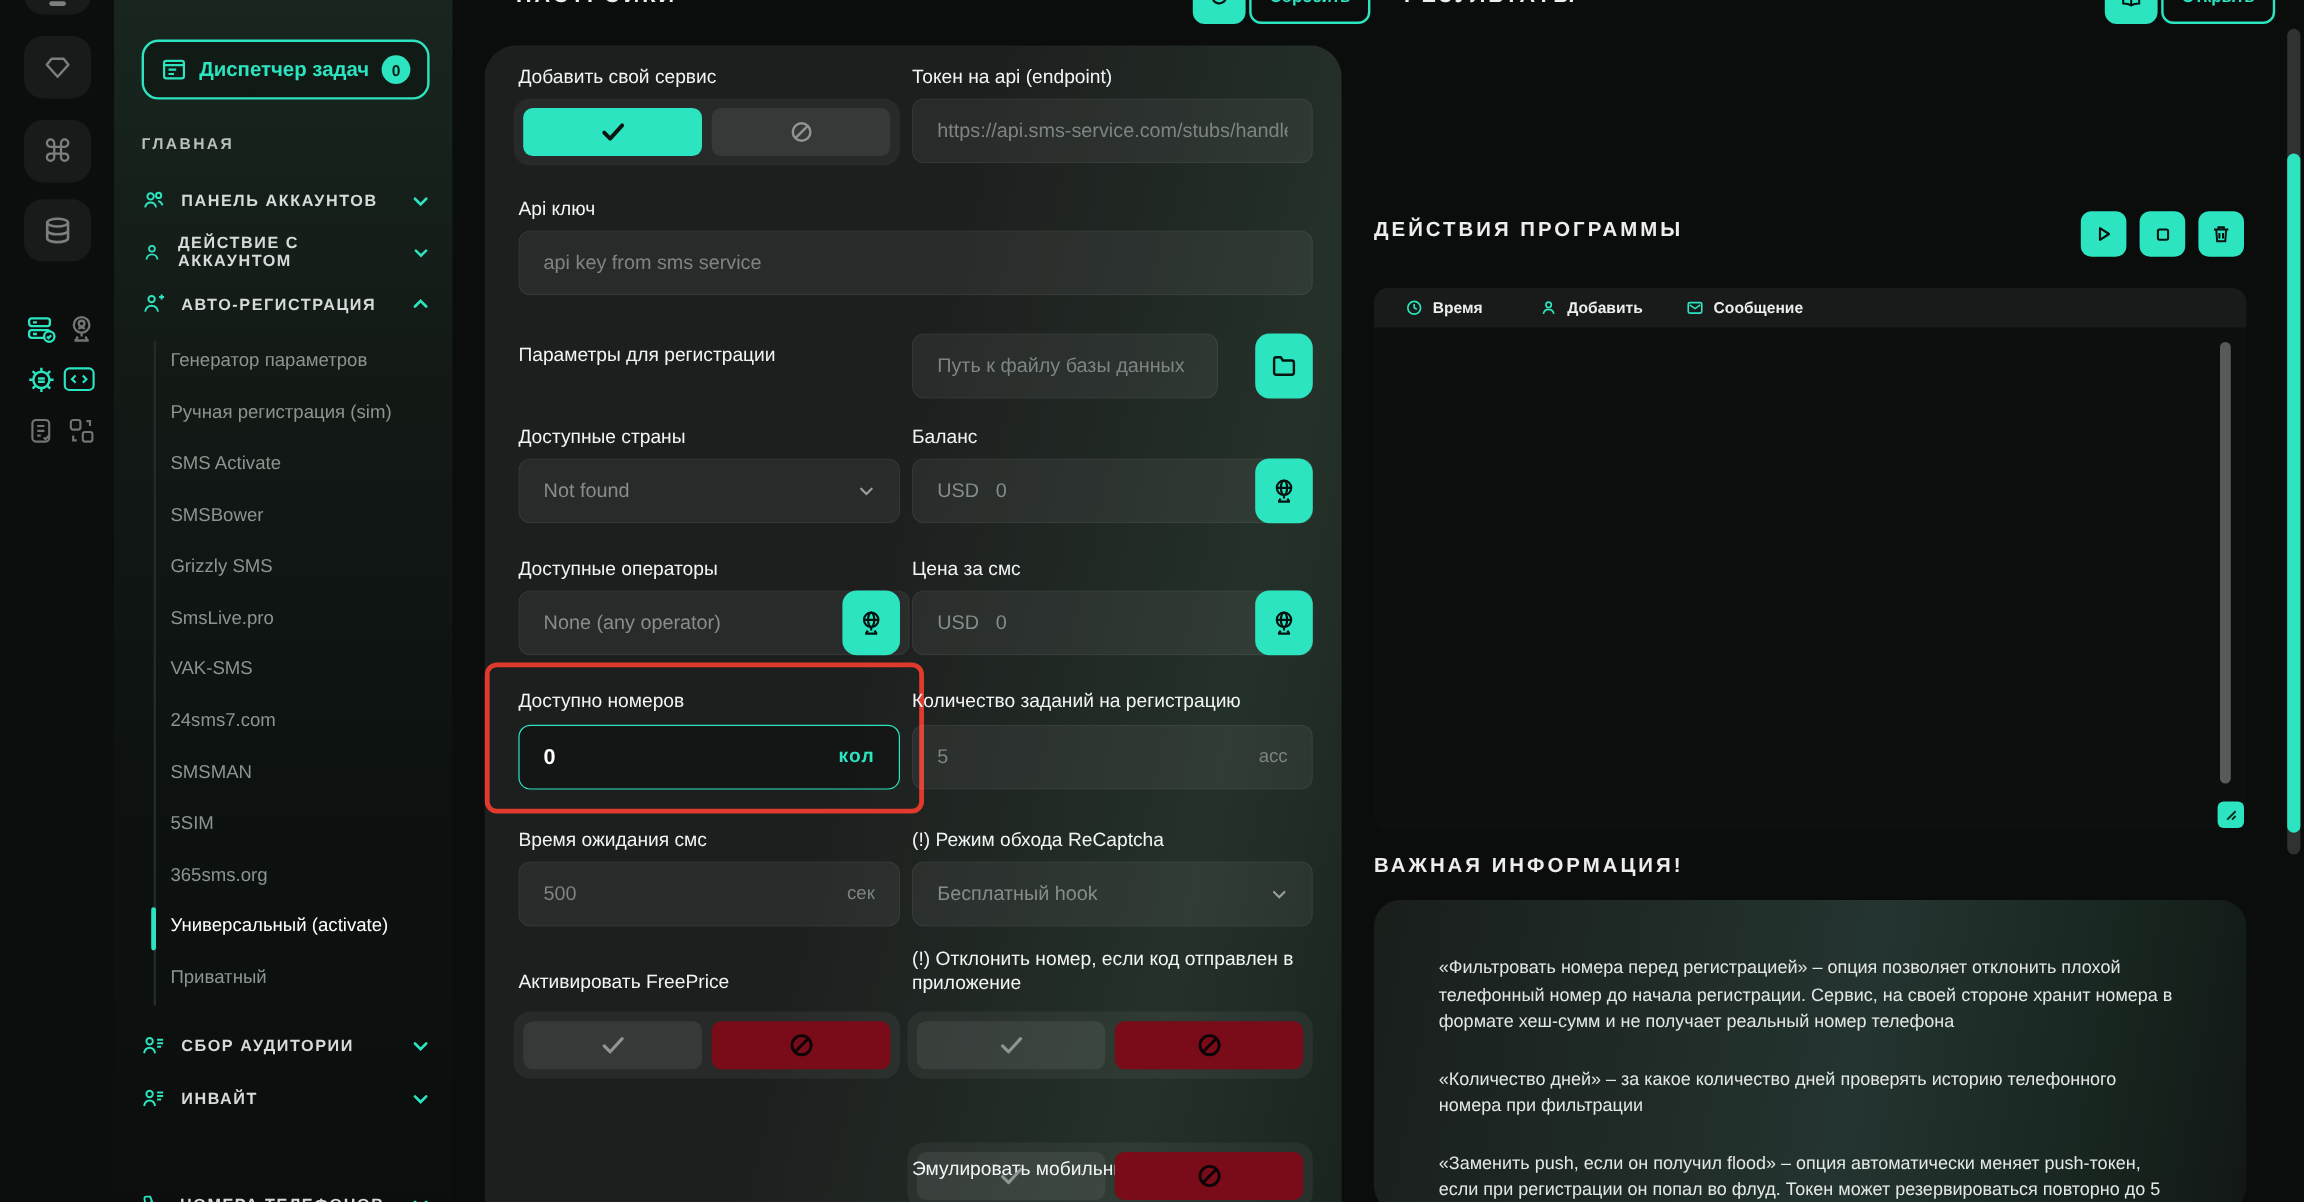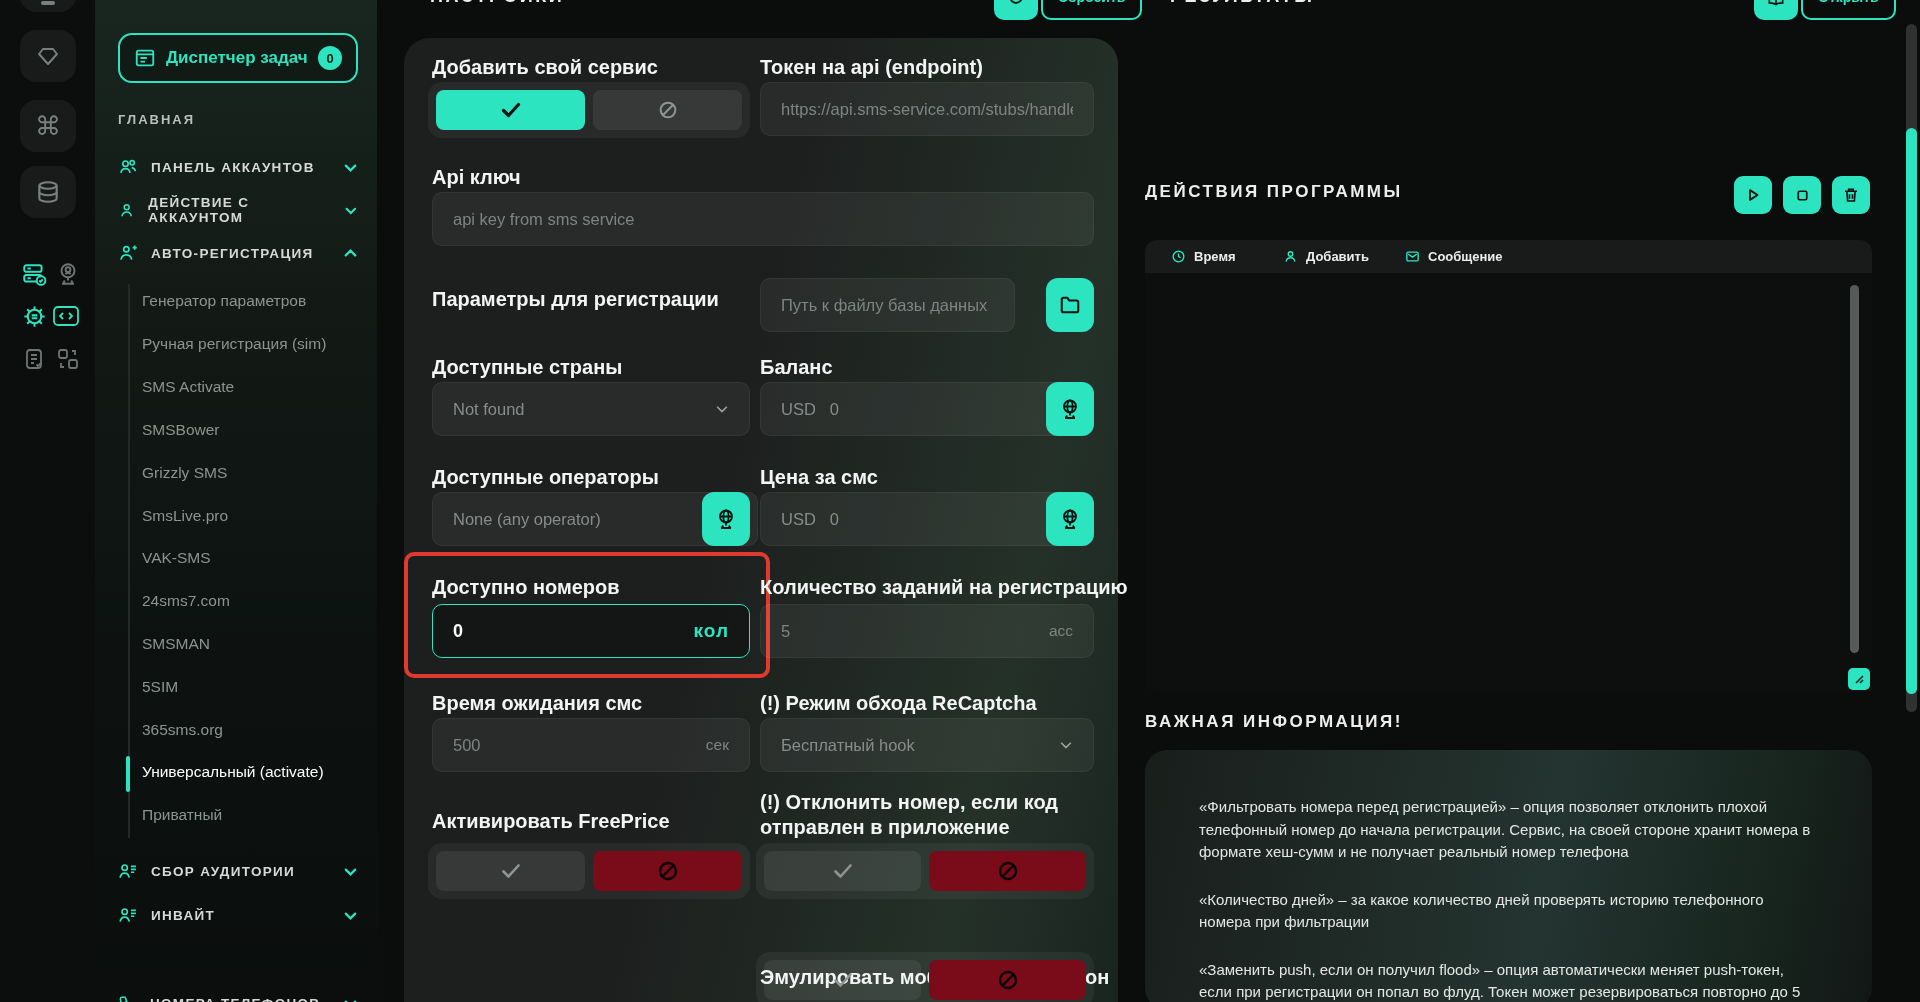--- a/index.html
+++ b/index.html
@@ -41,40 +41,40 @@
   .active-bar{position:absolute;left:31px;top:756px;width:4px;height:36px;border-radius:2px;background:var(--accent)}
 
   
   .panel-h{position:absolute;font-weight:700;letter-spacing:2.5px;font-size:18px;color:#ededec;white-space:nowrap}
   .split{position:absolute;display:flex;gap:3px;height:46px}
   .split .sq{width:44px;height:46px;background:var(--accent);border-radius:10px;display:flex;align-items:center;justify-content:center;color:#07130f}
   .split .lbl{border:2px solid var(--accent);border-radius:10px;color:var(--accent);font-weight:700;font-size:14px;
     display:flex;align-items:center;justify-content:center;padding:0 15px;white-space:nowrap}
   .card{position:absolute;left:404px;top:38px;width:714px;height:990px;border-radius:26px;
     background:linear-gradient(103deg,#1d1f1e 0%,#1d1f1e 45%,#243129 80%,#1a241f 100%)}
-  .flabel{position:absolute;font-weight:700;font-size:20px;color:#f3f5f4;white-space:nowrap}
+  .flabel{position:absolute;font-weight:400;font-size:16px;color:#f3f5f4;white-space:nowrap}
   .flabel.wrap{white-space:normal;line-height:1.25}
   .finput{position:absolute;height:54px;border-radius:10px;background:rgba(255,255,255,.055);
     border:1px solid rgba(255,255,255,.05);display:flex;align-items:center;padding:0 20px;
     font-size:16.5px;color:#878d8a}
   .finput .ph{color:#7e8481;white-space:nowrap;overflow:hidden}
   .finput .sfx{margin-left:auto;color:#7e8481;font-size:15.5px}
   .finput .chevd{margin-left:auto;color:#9aa09d}
   .sidebtn{position:absolute;width:48px;height:54px;background:var(--accent);border-radius:12px;
     display:flex;align-items:center;justify-content:center;color:#041410;cursor:pointer}
   .toggle{position:absolute;height:56px;border-radius:14px;background:rgba(255,255,255,.05);
     display:flex;align-items:center;padding:8px;gap:8px}
   .tseg{flex:1;height:40px;border-radius:8px;display:flex;align-items:center;justify-content:center;cursor:pointer}
   .tseg.on{background:var(--accent);color:#0a1410}
   .tseg.gray{background:rgba(255,255,255,.07);color:#8e9593}
   .tseg.red{background:var(--danger);color:#0c0406}
   .anno{position:absolute;border:4px solid var(--anno);border-radius:10px;pointer-events:none}
   .num-input{background:rgba(8,10,9,.45);border:1.5px solid var(--accent)}
   .num-input .val{color:#ffffff;font-weight:700;font-size:18px}
-  .num-input .kol{margin-left:auto;color:var(--accent);font-weight:700;font-size:19px;letter-spacing:1px}
+  .num-input .kol{margin-left:auto;color:var(--accent);font-weight:700;font-size:16px;letter-spacing:1px}
 
   
   .act-btn{position:absolute;width:38px;height:38px;border-radius:9px;background:var(--accent);
     color:#09120e;display:flex;align-items:center;justify-content:center;cursor:pointer}
   .tbl{position:absolute;left:1145px;top:240px;width:727px;height:452px;border-radius:12px;background:#0d0f0e}
   .tbl-head{height:33px;background:#181b19;border-radius:12px 12px 0 0;display:flex;align-items:center;
     font-size:13px;font-weight:700;color:#eceeed;padding-left:26px}
   .tbl-col{display:flex;align-items:center;gap:8px}
   .tbl-col .cic{color:var(--accent)}
   .scroll-thumb{position:absolute;border-radius:5px;background:#565b59}

